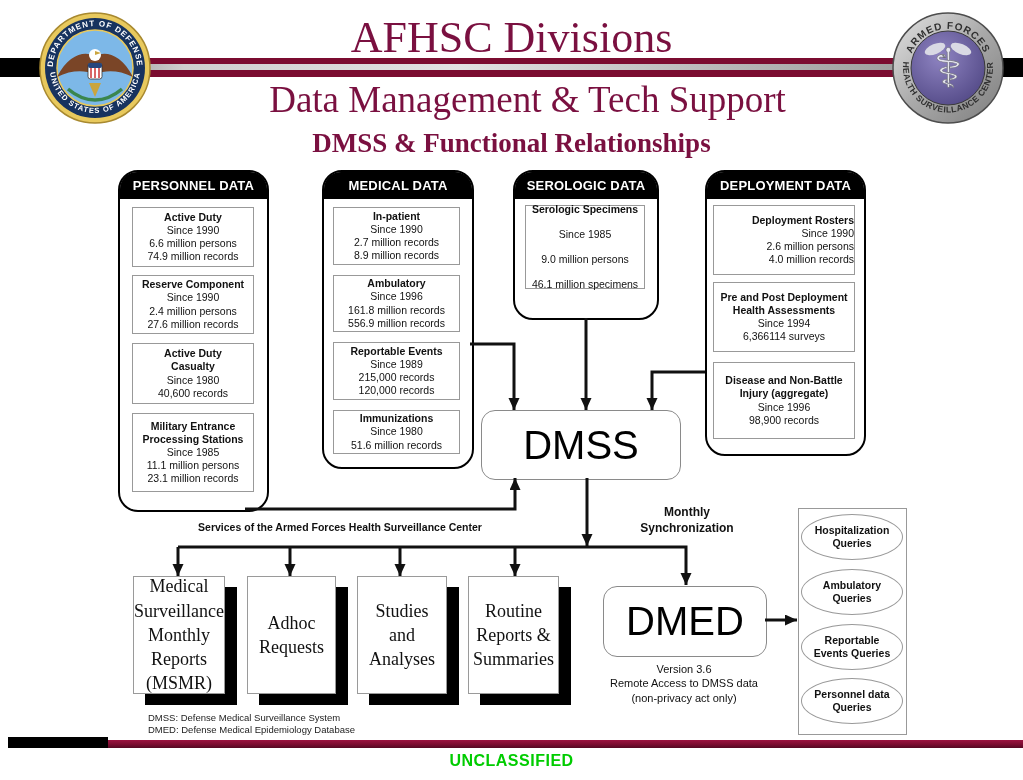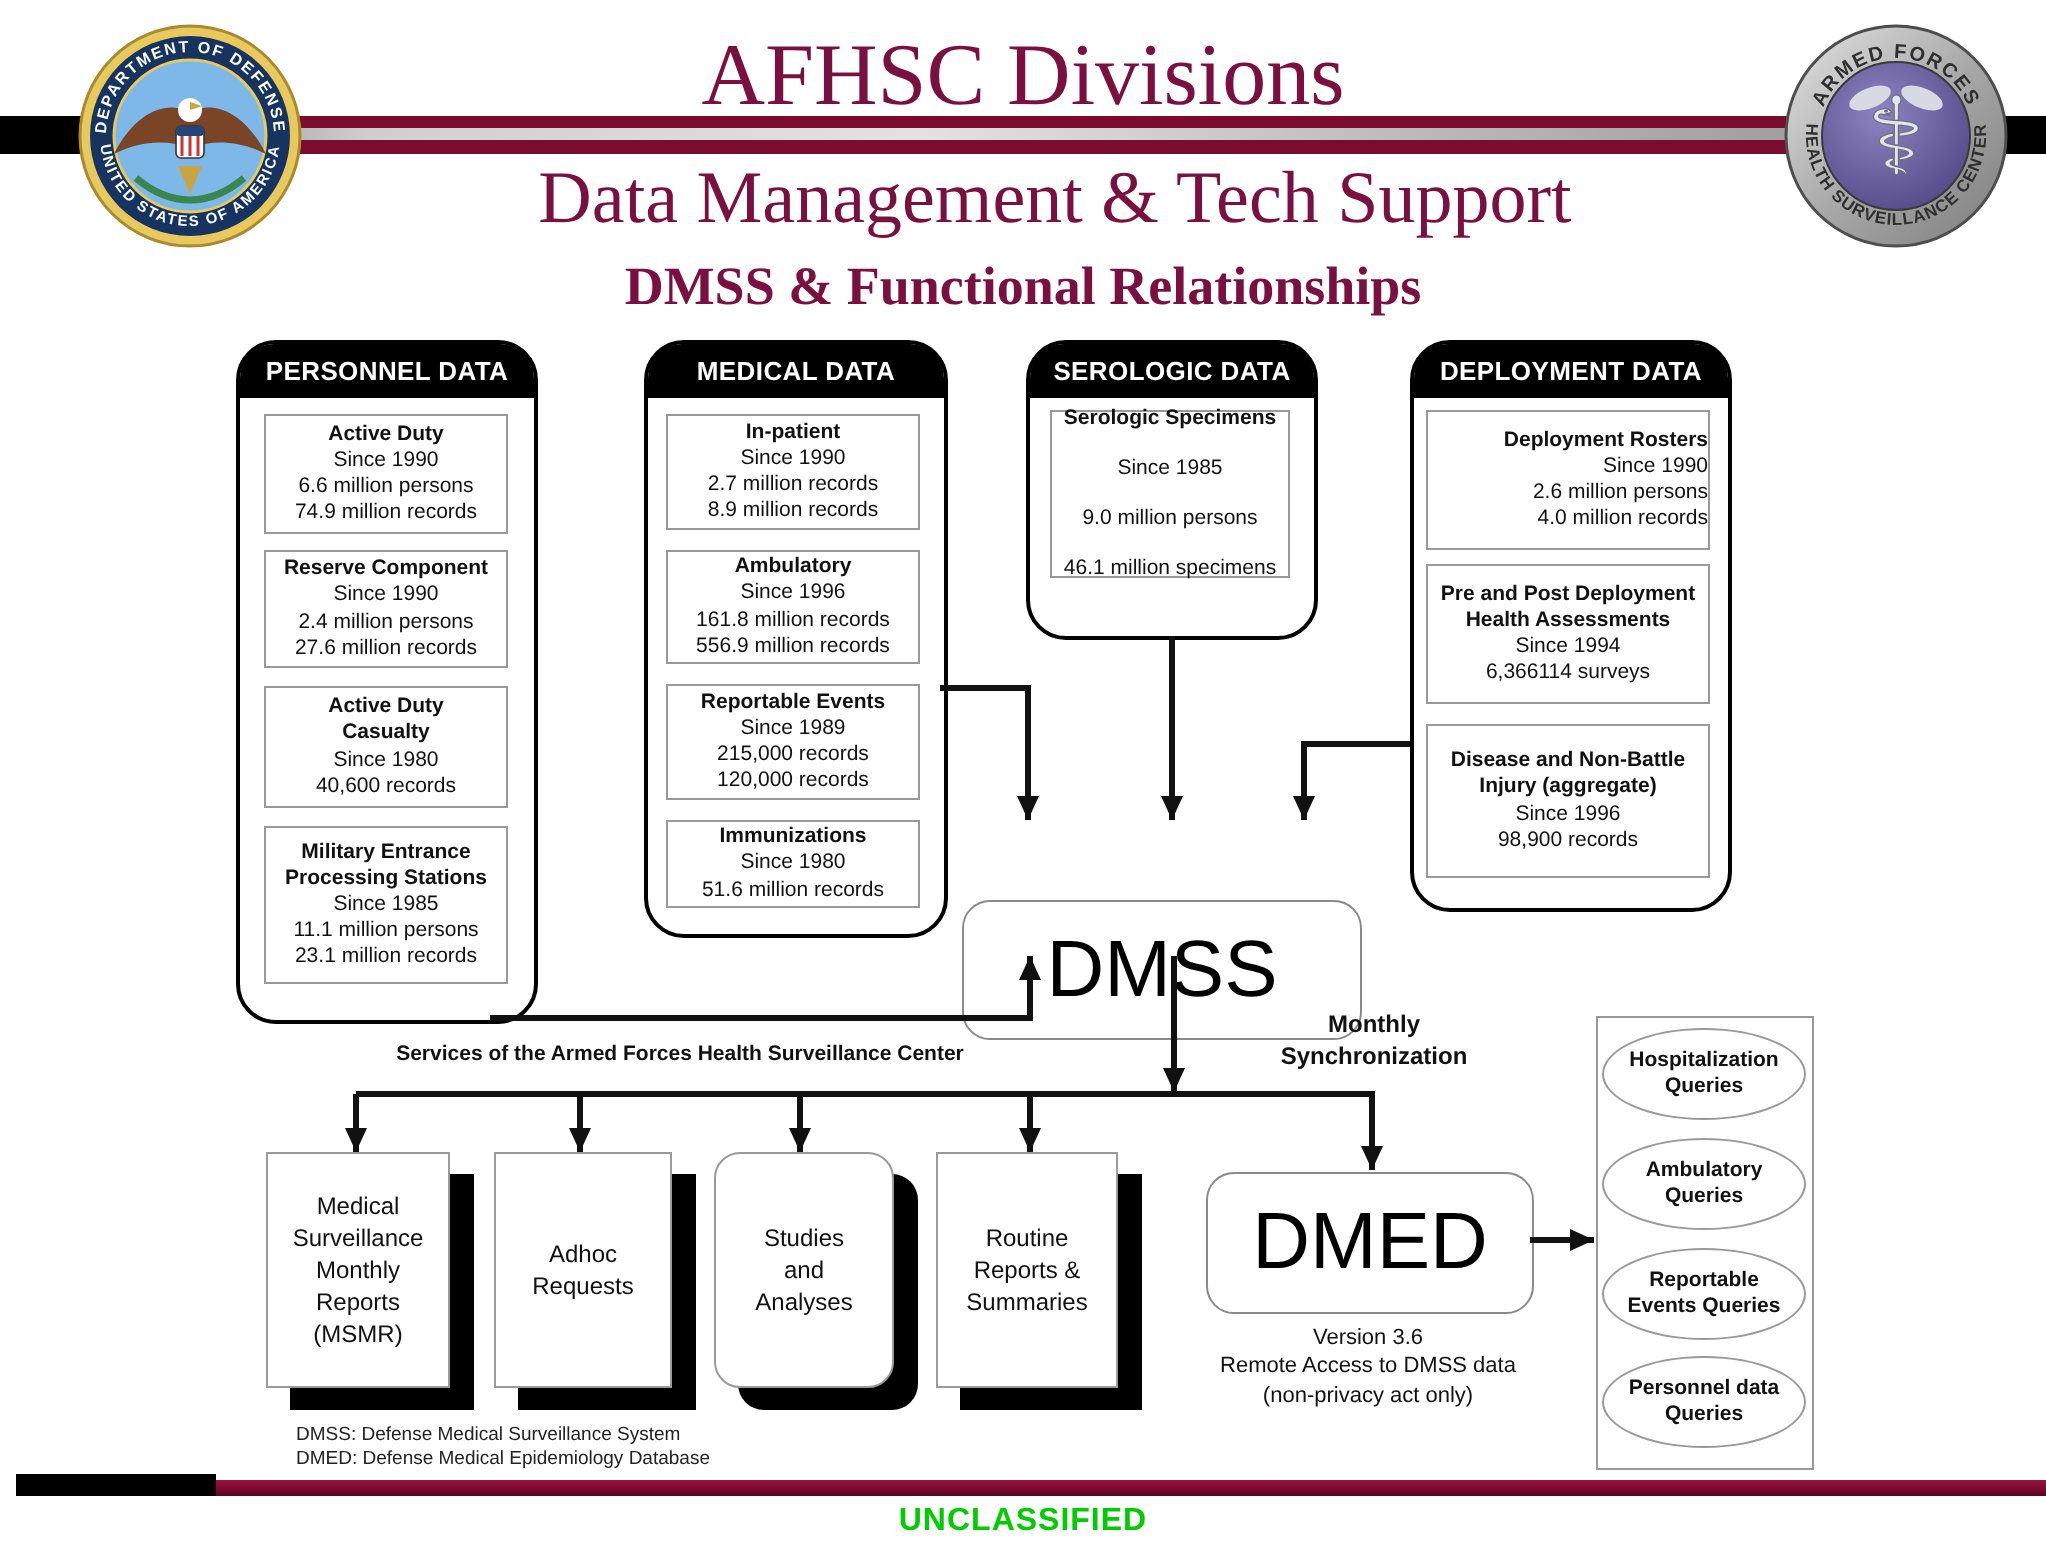--- a/index.html
+++ b/index.html
@@ -27,21 +27,21 @@
            justify-content:center;color:#fff;font-weight:bold;font-size:13px;letter-spacing:.2px;}
   .dbox{border:1px solid #999;background:#fff;z-index:4;display:flex;flex-direction:column;
         align-items:center;justify-content:center;text-align:center;font-size:10.5px;line-height:1.25;}
   .dbox .bt{font-weight:bold;}
 
   
   .node{border:1px solid #8a8a8a;border-radius:14px;background:#fff;z-index:4;display:flex;
         align-items:center;justify-content:center;font-size:40px;color:#000;}
   .outbox{background:#fff;border:1px solid #9a9a9a;box-shadow:12px 11px 0 #000;z-index:4;
           display:flex;align-items:center;justify-content:center;text-align:center;
-          font-size:12px;line-height:1.35;}
+          font-size:18px;line-height:1.35;font-family:Liberation Serif, serif;}
   .lbl{z-index:5;font-weight:bold;font-size:10.5px;text-align:center;}
   .msync{z-index:5;font-weight:bold;font-size:12px;line-height:1.3;text-align:center;}
   .dmednote{z-index:5;font-size:11px;line-height:1.3;text-align:center;}
 
   
   .qwrap{border:1px solid #999;background:#fff;z-index:3;}
   .qell{border:1px solid #999;border-radius:50%;background:#fff;z-index:4;display:flex;
         align-items:center;justify-content:center;text-align:center;font-weight:bold;
         font-size:10.5px;line-height:1.25;}
 
@@ -206,41 +206,41 @@
     <div>Since 1994</div>
     <div>6,366114 surveys</div>
   </div>
   <div class="abs dbox" style="left:713px;top:362px;width:140px;height:75px;">
     <div class="bt pre">Disease and Non-Battle
 Injury (aggregate)</div>
     <div>Since 1996</div>
     <div>98,900 records</div>
   </div>
 
-  <div class="abs node" style="left:481px;top:410px;width:198px;height:68px;margin-top:40px;">DMSS</div>
+  <div class="abs node" style="left:481px;top:410px;width:198px;height:68px;">DMSS</div>
   <div class="abs node" style="left:603px;top:586px;width:162px;height:69px;">DMED</div>
 
   <div class="abs lbl" style="left:180px;top:521px;width:320px;">Services of the Armed Forces Health Surveillance Center</div>
   <div class="abs msync pre" style="left:617px;top:505px;width:140px;">Monthly
 Synchronization</div>
 
   <div class="abs dmednote" style="left:595px;top:662px;width:178px;">
     <div>Version 3.6</div>
     <div>Remote Access to DMSS data</div>
     <div>(non-privacy act only)</div>
   </div>
 
   <div class="abs outbox pre" style="left:133px;top:576px;width:90px;height:116px;">Medical
 Surveillance
 Monthly
 Reports
 (MSMR)</div>
   <div class="abs outbox pre" style="left:247px;top:576px;width:87px;height:116px;">Adhoc
 Requests</div>
-  <div class="abs outbox pre" style="left:357px;top:576px;width:88px;height:116px;border-radius:13px;">Studies
+  <div class="abs outbox pre" style="left:357px;top:576px;width:88px;height:116px;">Studies
 and
 Analyses</div>
   <div class="abs outbox pre" style="left:468px;top:576px;width:89px;height:116px;">Routine
 Reports &amp;
 Summaries</div>
 
   <div class="abs qwrap" style="left:798px;top:508px;width:107px;height:225px;"></div>
   <div class="abs qell pre" style="left:801px;top:514px;width:100px;height:44px;">Hospitalization
 Queries</div>
   <div class="abs qell pre" style="left:801px;top:569px;width:100px;height:44px;">Ambulatory

